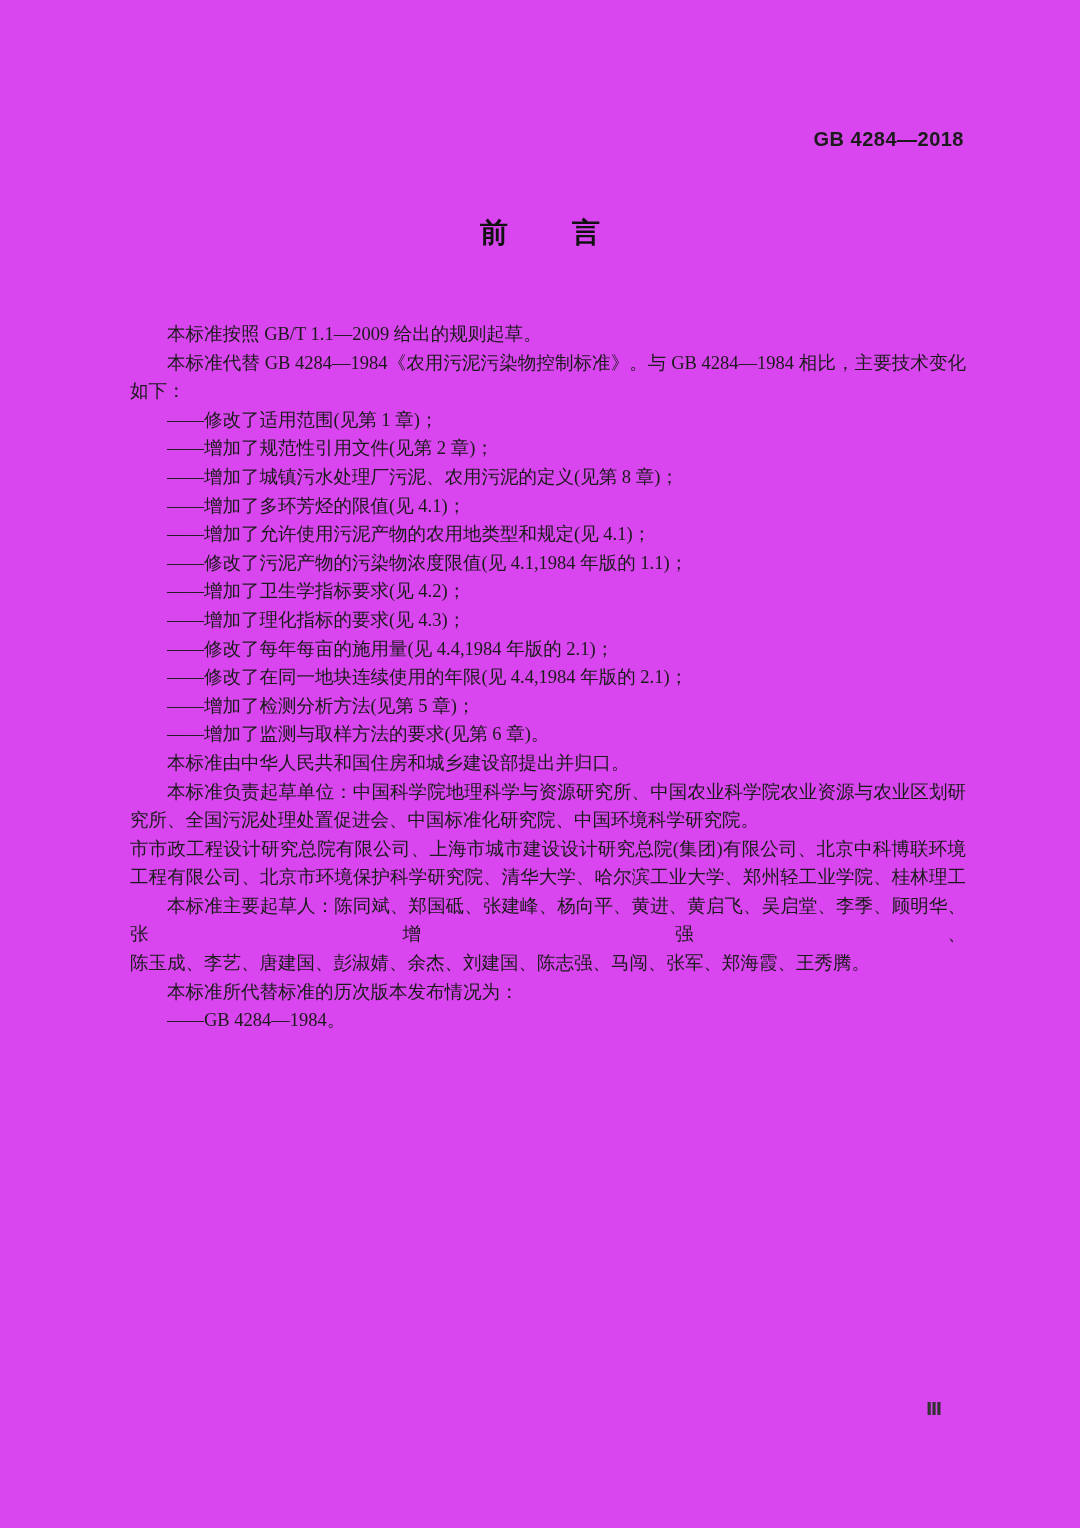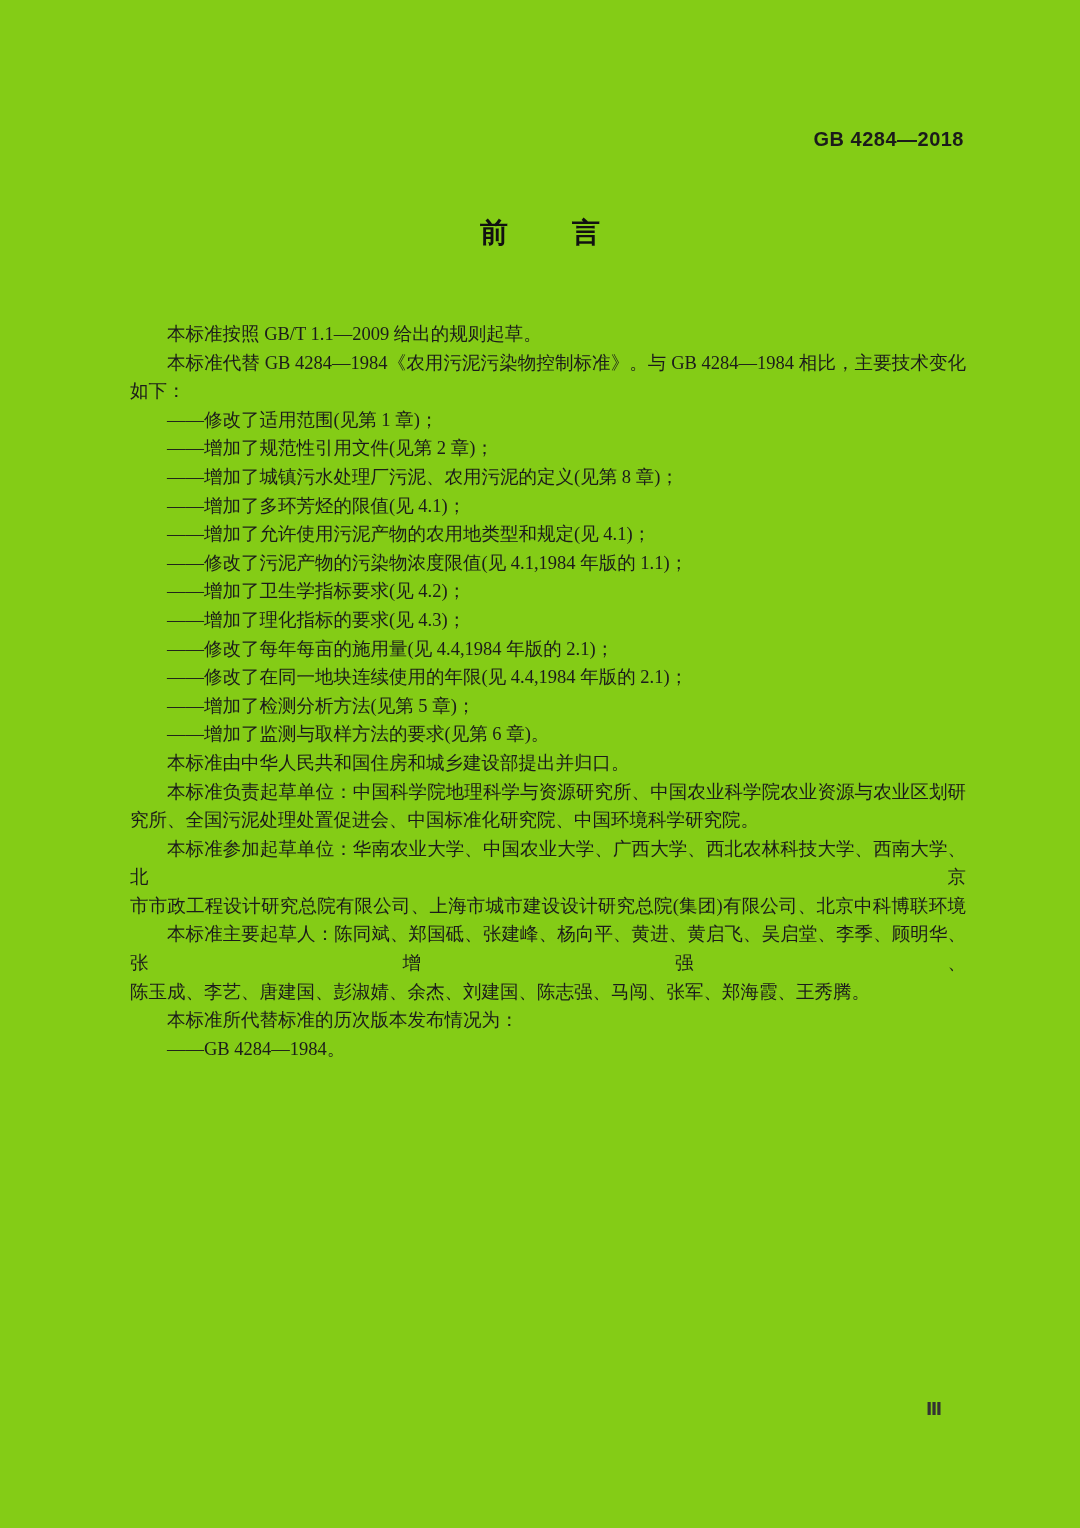--- a/index.html
+++ b/index.html
@@ -4,21 +4,21 @@
 <style>
   html, body {
     margin: 0;
     padding: 0;
     background: #e8e8e8;
   }
   .page {
     position: relative;
     width: 1080px;
     height: 1528px;
-    background: #84cc16;
+    background: #d946ef;
     overflow: hidden;
     font-family: "Liberation Serif", "DejaVu Serif", serif;
     color: #1b1b1b;
   }
   .header-code {
     position: absolute;
     top: 128px;
     right: 116px;
     font-family: "Liberation Sans", "DejaVu Sans", sans-serif;
     font-weight: bold;
@@ -95,22 +95,22 @@
       <p class="indent">——修改了污泥产物的污染物浓度限值(见 4.1,1984 年版的 1.1)；</p>
       <p class="indent">——增加了卫生学指标要求(见 4.2)；</p>
       <p class="indent">——增加了理化指标的要求(见 4.3)；</p>
       <p class="indent">——修改了每年每亩的施用量(见 4.4,1984 年版的 2.1)；</p>
       <p class="indent">——修改了在同一地块连续使用的年限(见 4.4,1984 年版的 2.1)；</p>
       <p class="indent">——增加了检测分析方法(见第 5 章)；</p>
       <p class="indent">——增加了监测与取样方法的要求(见第 6 章)。</p>
       <p class="indent">本标准由中华人民共和国住房和城乡建设部提出并归口。</p>
       <p class="indent fill">本标准负责起草单位：中国科学院地理科学与资源研究所、中国农业科学院农业资源与农业区划研</p>
       <p class="flush">究所、全国污泥处理处置促进会、中国标准化研究院、中国环境科学研究院。</p>
-      <p class="indent fill">本标准参加起草单位：华南农业大学、中国农业大学、广西大学、西北农林科技大学、西南大学、北京</p>
       <p class="flush fill">市市政工程设计研究总院有限公司、上海市城市建设设计研究总院(集团)有限公司、北京中科博联环境</p>
+      <p class="flush fill">工程有限公司、北京市环境保护科学研究院、清华大学、哈尔滨工业大学、郑州轻工业学院、桂林理工</p>
       <p class="indent fill">本标准主要起草人：陈同斌、郑国砥、张建峰、杨向平、黄进、黄启飞、吴启堂、李季、顾明华、张增强、</p>
       <p class="flush">陈玉成、李艺、唐建国、彭淑婧、余杰、刘建国、陈志强、马闯、张军、郑海霞、王秀腾。</p>
       <p class="indent">本标准所代替标准的历次版本发布情况为：</p>
       <p class="indent">——GB 4284—1984。</p>
     </div>
 
   <div class="page-number">Ⅲ</div>
 
 </div>
 

